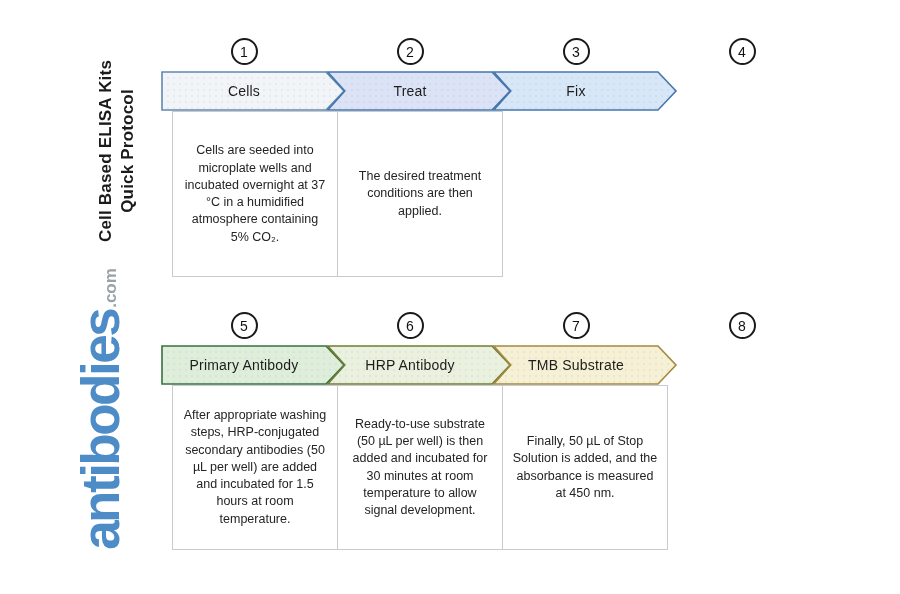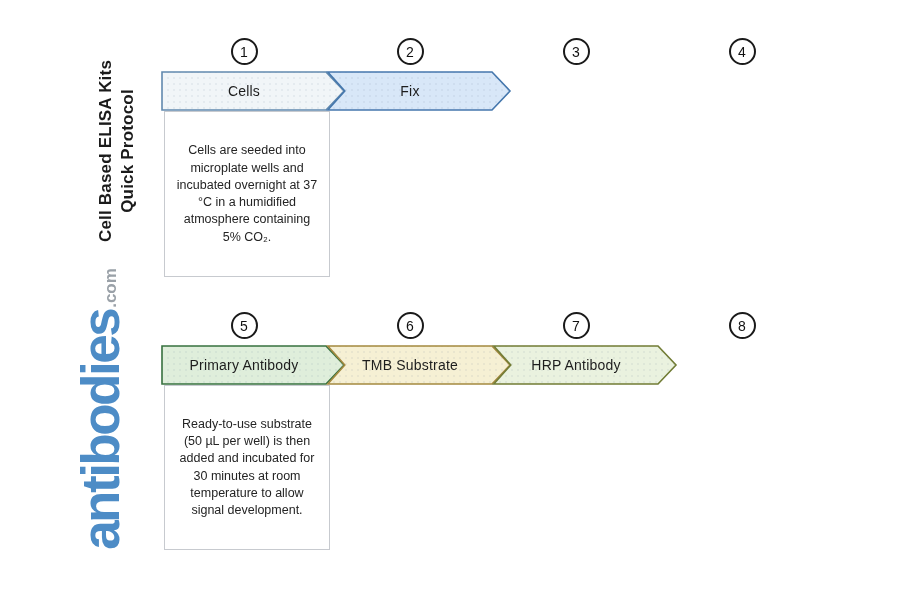--- a/index.html
+++ b/index.html
@@ -46,21 +46,21 @@
     font-size:14px;color:#1d1d1d;letter-spacing:.2px;
   }
 
   .boxes{display:flex;}
   .desc-box{
     width:166px;flex:0 0 166px;height:166px;box-sizing:border-box;
     border:1px solid #c7cacf;background:#ffffff;margin-left:-1px;
     display:flex;align-items:center;justify-content:center;text-align:center;
     font-size:12.5px;line-height:1.38;color:#242424;padding:8px 9px;
   }
-  .desc-box:first-child{margin-left:3px;}
+  .desc-box:first-child{margin-left:11px;}
   .row-2 .desc-box{height:165px;}
 
   .hidden-defs{position:absolute;width:0;height:0;}
 </style>
 </head>
 <body>
 
 <svg class="hidden-defs" aria-hidden="true">
   <defs>
     <pattern id="dotpat" patternUnits="userSpaceOnUse" width="6" height="6">
@@ -103,30 +103,39 @@
         <div class="arrow-item">
           <svg viewBox="0 0 184 40" width="184" height="40">
             <polygon points="1,1 165,1 183,20 165,39 1,39" fill="#f1f5f8"></polygon>
             <polygon points="1,1 165,1 183,20 165,39 1,39" fill="url(#dotpat)"></polygon>
             <polygon points="1,1 165,1 183,20 165,39 1,39" fill="none" stroke-width="1.6" stroke="#6289ae"></polygon>
           </svg>
           <span class="arrow-label">Cells</span>
         </div>
         <div class="arrow-item">
           <svg viewBox="0 0 184 40" width="184" height="40">
+            <polygon points="0.8,1 165,1 183,20 165,39 0.8,39 17.8,20" fill="#dde3f6"></polygon>
+            <polygon points="0.8,1 165,1 183,20 165,39 0.8,39 17.8,20" fill="url(#dotpat)"></polygon>
+            <polygon points="0.8,1 165,1 183,20 165,39 0.8,39 17.8,20" fill="none" stroke-width="1.6" stroke="#4577ad"></polygon>
+          </svg>
+          <span class="arrow-label">Treat</span>
+        </div>
+        <div class="arrow-item">
+          <svg viewBox="0 0 184 40" width="184" height="40">
             <polygon points="0.8,1 165,1 183,20 165,39 0.8,39 17.8,20" fill="#d8e7f8"></polygon>
             <polygon points="0.8,1 165,1 183,20 165,39 0.8,39 17.8,20" fill="url(#dotpat)"></polygon>
             <polygon points="0.8,1 165,1 183,20 165,39 0.8,39 17.8,20" fill="none" stroke-width="1.6" stroke="#4577ad"></polygon>
           </svg>
           <span class="arrow-label">Fix</span>
         </div>
       </div>
 
       <div class="boxes">
         <div class="desc-box">Cells are seeded into microplate wells and incubated overnight at 37 °C in a humidified atmosphere containing 5% CO₂.</div>
+        <div class="desc-box">The desired treatment conditions are then applied.</div>
       </div>
     </div>
 
     <div class="flow-row row-2">
       <div class="circles">
         <div class="circle-cell">
           <div class="num-circle">5</div>
         </div>
         <div class="circle-cell">
           <div class="num-circle">6</div>
@@ -143,35 +152,37 @@
         <div class="arrow-item">
           <svg viewBox="0 0 184 40" width="184" height="40">
             <polygon points="1,1 165,1 183,20 165,39 1,39" fill="#dfeedb"></polygon>
             <polygon points="1,1 165,1 183,20 165,39 1,39" fill="url(#dotpat)"></polygon>
             <polygon points="1,1 165,1 183,20 165,39 1,39" fill="none" stroke-width="1.6" stroke="#37713f"></polygon>
           </svg>
           <span class="arrow-label">Primary Antibody</span>
         </div>
         <div class="arrow-item">
           <svg viewBox="0 0 184 40" width="184" height="40">
+            <polygon points="0.8,1 165,1 183,20 165,39 0.8,39 17.8,20" fill="#eaf2df"></polygon>
+            <polygon points="0.8,1 165,1 183,20 165,39 0.8,39 17.8,20" fill="url(#dotpat)"></polygon>
+            <polygon points="0.8,1 165,1 183,20 165,39 0.8,39 17.8,20" fill="none" stroke-width="1.6" stroke="#717c35"></polygon>
+          </svg>
+          <span class="arrow-label">HRP Antibody</span>
+        </div>
+        <div class="arrow-item">
+          <svg viewBox="0 0 184 40" width="184" height="40">
             <polygon points="0.8,1 165,1 183,20 165,39 0.8,39 17.8,20" fill="#f6f0d4"></polygon>
             <polygon points="0.8,1 165,1 183,20 165,39 0.8,39 17.8,20" fill="url(#dotpat)"></polygon>
             <polygon points="0.8,1 165,1 183,20 165,39 0.8,39 17.8,20" fill="none" stroke-width="1.6" stroke="#a4893f"></polygon>
           </svg>
           <span class="arrow-label">TMB Substrate</span>
         </div>
-        <div class="arrow-item">
-          <svg viewBox="0 0 184 40" width="184" height="40">
-            <polygon points="0.8,1 165,1 183,20 165,39 0.8,39 17.8,20" fill="#eaf2df"></polygon>
-            <polygon points="0.8,1 165,1 183,20 165,39 0.8,39 17.8,20" fill="url(#dotpat)"></polygon>
-            <polygon points="0.8,1 165,1 183,20 165,39 0.8,39 17.8,20" fill="none" stroke-width="1.6" stroke="#717c35"></polygon>
-          </svg>
-          <span class="arrow-label">HRP Antibody</span>
-        </div>
       </div>
 
       <div class="boxes">
+        <div class="desc-box">After appropriate washing steps, HRP-conjugated secondary antibodies (50 µL per well) are added and incubated for 1.5 hours at room temperature.</div>
         <div class="desc-box">Ready-to-use substrate (50 µL per well) is then added and incubated for 30 minutes at room temperature to allow signal development.</div>
+        <div class="desc-box">Finally, 50 µL of Stop Solution is added, and the absorbance is measured at 450 nm.</div>
       </div>
     </div>
 
   </div>
 </div>
 
 </body></html>

